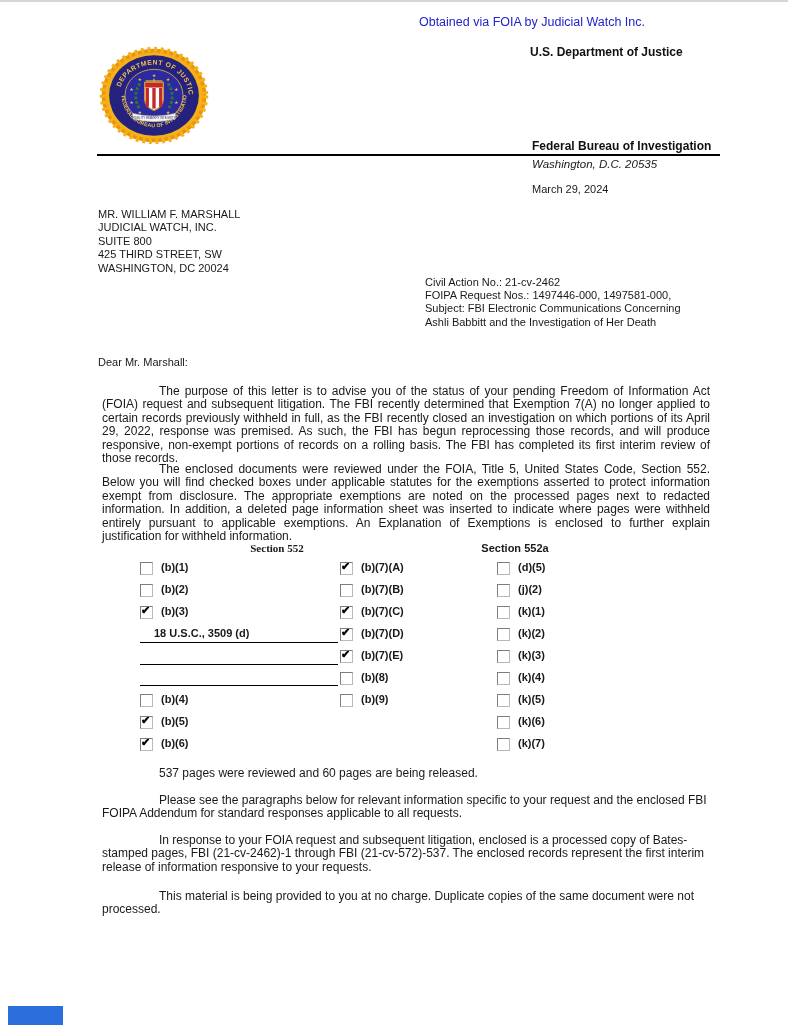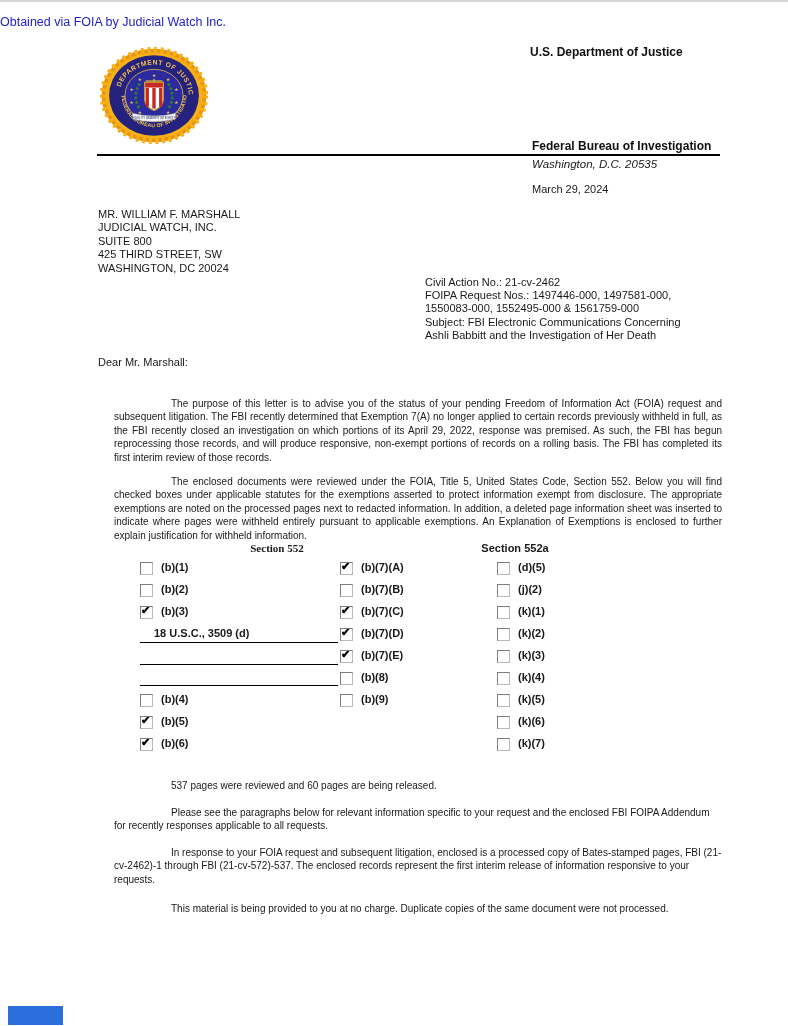--- a/index.html
+++ b/index.html
@@ -1,30 +1,30 @@
 <!DOCTYPE html>
 <html><head>
 <meta charset="utf-8">
 <style>
   html,body{margin:0;padding:0;background:#fff;}
   .page{position:relative;width:788px;height:1026px;background:#ffffff;overflow:hidden;
         font-family:"Liberation Sans",sans-serif;color:#191919;}
   .top-strip{position:absolute;left:0;top:0;width:788px;height:2px;background:#d6d6d6;}
-  .banner{position:absolute;left:0;top:15px;width:645px;text-align:left;
+  .banner{position:absolute;left:0;top:15px;width:645px;text-align:right;
           color:#2222cc;font-size:12.5px;}
   .doj{position:absolute;left:530px;top:45px;font-size:12px;font-weight:bold;color:#111;}
   .seal{position:absolute;left:97px;top:45px;width:114px;height:101px;}
   .fbi-head{position:absolute;left:532px;top:139px;width:180px;font-size:12px;font-weight:bold;color:#111;}
   .hline{position:absolute;left:97px;top:154px;width:623px;height:2px;background:#000;}
   .wash{position:absolute;left:532px;top:158px;font-size:11.5px;font-style:italic;}
   .date{position:absolute;left:532px;top:183px;font-size:11px;}
   .addr{position:absolute;left:98px;top:208px;font-size:11px;line-height:13.4px;}
   .case{position:absolute;left:425px;top:276px;font-size:11px;line-height:13.2px;}
   .salutation{position:absolute;left:98px;top:356px;font-size:11px;}
-  .para{position:absolute;left:98px;width:608px;font-size:10px;line-height:13.4px;margin:16px;}
+  .para{position:absolute;left:98px;width:608px;font-size:12px;line-height:13.4px;margin:4px;}
   .indent{text-indent:57px;}
   .just{text-align:justify;}
   .p1{top:381px;}
   .p2{top:459px;}
   .p537{top:763px;}
   .p4{top:790px;}
   .p5{top:830px;}
   .p6{top:886px;}
   .sec-head{position:absolute;top:542px;font-size:11px;font-weight:bold;text-align:center;}
   .sec552{left:212px;width:130px;font-family:Liberation Serif, serif;}
@@ -119,21 +119,20 @@
     <div>MR. WILLIAM F. MARSHALL</div>
     <div>JUDICIAL WATCH, INC.</div>
     <div>SUITE 800</div>
     <div>425 THIRD STREET, SW</div>
     <div>WASHINGTON, DC 20024</div>
   </div>
 
   <div class="case">
     <div>Civil Action No.: 21-cv-2462</div>
     <div>FOIPA Request Nos.: 1497446-000, 1497581-000,</div>
-    <div>1550083-000, 1552495-000 &amp; 1561759-000</div>
     <div>Subject: FBI Electronic Communications Concerning</div>
     <div>Ashli Babbitt and the Investigation of Her Death</div>
   </div>
 
   <div class="salutation">Dear Mr. Marshall:</div>
 
   <p class="para p1 indent just">The purpose of this letter is to advise you of the status of your pending Freedom of Information Act (FOIA) request and subsequent litigation. The FBI recently determined that Exemption 7(A) no longer applied to certain records previously withheld in full, as the FBI recently closed an investigation on which portions of its April 29, 2022, response was premised. As such, the FBI has begun reprocessing those records, and will produce responsive, non-exempt portions of records on a rolling basis. The FBI has completed its first interim review of those records.</p>
   <p class="para p2 indent just">The enclosed documents were reviewed under the FOIA, Title 5, United States Code, Section 552. Below you will find checked boxes under applicable statutes for the exemptions asserted to protect information exempt from disclosure.  The appropriate exemptions are noted on the processed pages next to redacted information.  In addition, a deleted page information sheet was inserted to indicate where pages were withheld entirely pursuant to applicable exemptions.  An Explanation of Exemptions is enclosed to further explain justification for withheld information.</p>
 
   <div class="sec-head sec552">Section 552</div>
@@ -236,18 +235,18 @@
         <span class="cblabel">(k)(6)</span>
       </div>
       <div class="cbrow">
         <span class="cb" data-checked="false"></span>
         <span class="cblabel">(k)(7)</span>
       </div>
     </div>
   </div>
 
   <p class="para p537 indent">537 pages were reviewed and 60 pages are being released.</p>
-  <p class="para p4 indent">Please see the paragraphs below for relevant information specific to your request and the enclosed FBI FOIPA Addendum for recently responses applicable to all requests.</p>
+  <p class="para p4 indent">Please see the paragraphs below for relevant information specific to your request and the enclosed FBI FOIPA Addendum for standard responses applicable to all requests.</p>
   <p class="para p5 indent">In response to your FOIA request and subsequent litigation, enclosed is a processed copy of Bates-stamped pages, FBI (21-cv-2462)-1 through FBI (21-cv-572)-537. The enclosed records represent the first interim release of information responsive to your requests.</p>
   <p class="para p6 indent">This material is being provided to you at no charge. Duplicate copies of the same document were not processed.</p>
 
   <div class="bottom-bar"></div>
 </div>
 
 </body></html>

